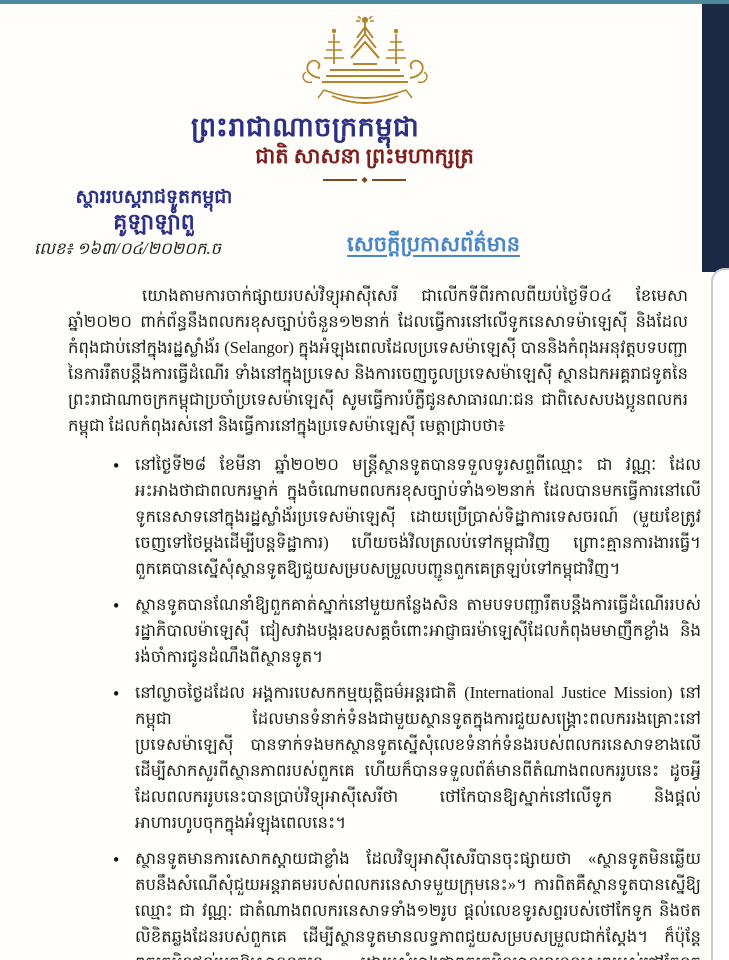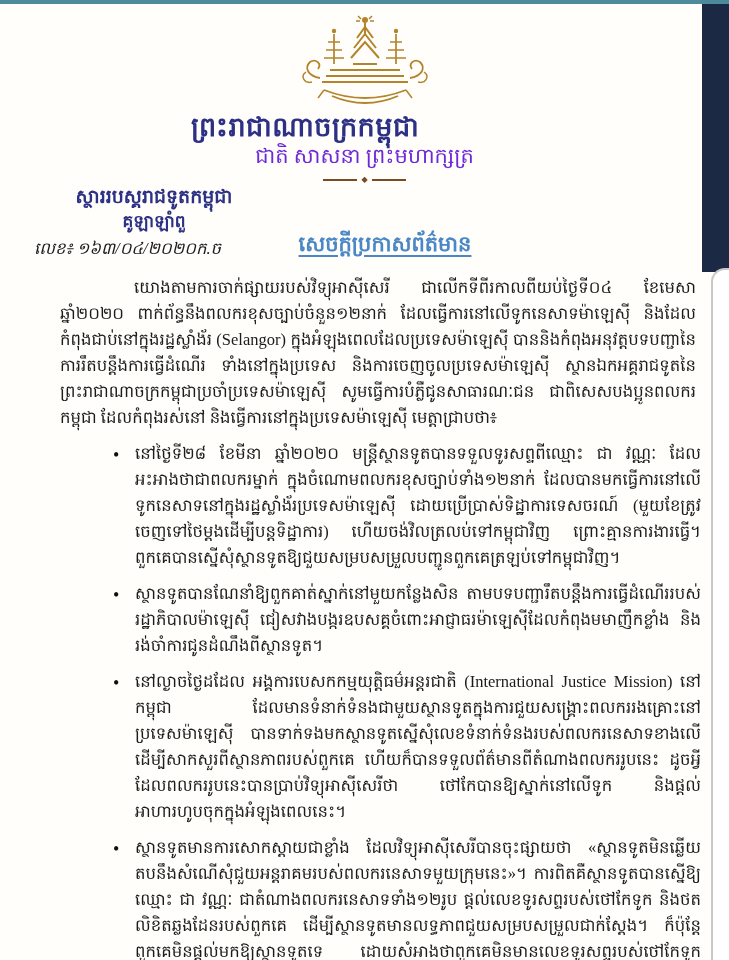--- a/index.html
+++ b/index.html
@@ -34,55 +34,55 @@
     position:absolute;top:12px;left:0;width:729px;
     display:flex;justify-content:center;
   }
   .kingdom-title{
     position:absolute;top:110px;left:0;width:610px;
     text-align:center;font-weight:bold;font-size:27px;
     color:#2d3186;letter-spacing:.5px;
   }
   .motto{
     position:absolute;top:142px;left:0;width:729px;
-    text-align:center;font-weight:normal;font-size:21px;
-    color:#6d28d9;
+    text-align:center;font-weight:bold;font-size:21px;
+    color:#7f1d1d;
   }
   .divider{
     position:absolute;top:176px;left:0;width:729px;
     display:flex;justify-content:center;align-items:center;gap:4px;
     color:#7a4b22;font-size:9px;
   }
   .divider .line{width:34px;height:2px;background:#7a4b22;}
   .divider .dia{font-size:8px;line-height:8px;}
   
   .embassy{
     position:absolute;top:184px;left:28px;width:252px;
     text-align:center;color:#2d3186;font-weight:bold;
   }
   .embassy .l1{font-size:19px;line-height:26px;}
-  .embassy .l2{font-size:17px;line-height:24px;}
+  .embassy .l2{font-size:22px;line-height:24px;}
   
   .ref-no{
     position:absolute;top:238px;left:34px;
     font-size:16.5px;color:#1c1c1c;font-style:italic;
   }
   .doc-title{
     position:absolute;top:230px;left:250px;width:270px;
-    text-align:center;font-weight:bold;font-size:21px;
+    text-align:right;font-weight:bold;font-size:21px;
     color:#4a87c7;text-decoration:underline;
     text-underline-offset:4px;
   }
   
   .body-text{
     position:absolute;top:270px;left:55px;width:646px;
     font-size:16.5px;line-height:26px;color:#1b1b1b;
     text-align:justify;
   }
-  .body-text p.intro{margin:5px;text-indent:74px;}
+  .body-text p.intro{margin:13px;text-indent:74px;}
   ul.points{margin:10px 0 0 0;padding:0 0 0 58px;list-style:none;}
   ul.points li{
     position:relative;margin:0 0 10px 0;padding-left:22px;
   }
   ul.points li .bullet-dot{
     position:absolute;left:0;top:1px;font-size:18px;color:#111;
   }
 </style>
 </head>
 <body>

